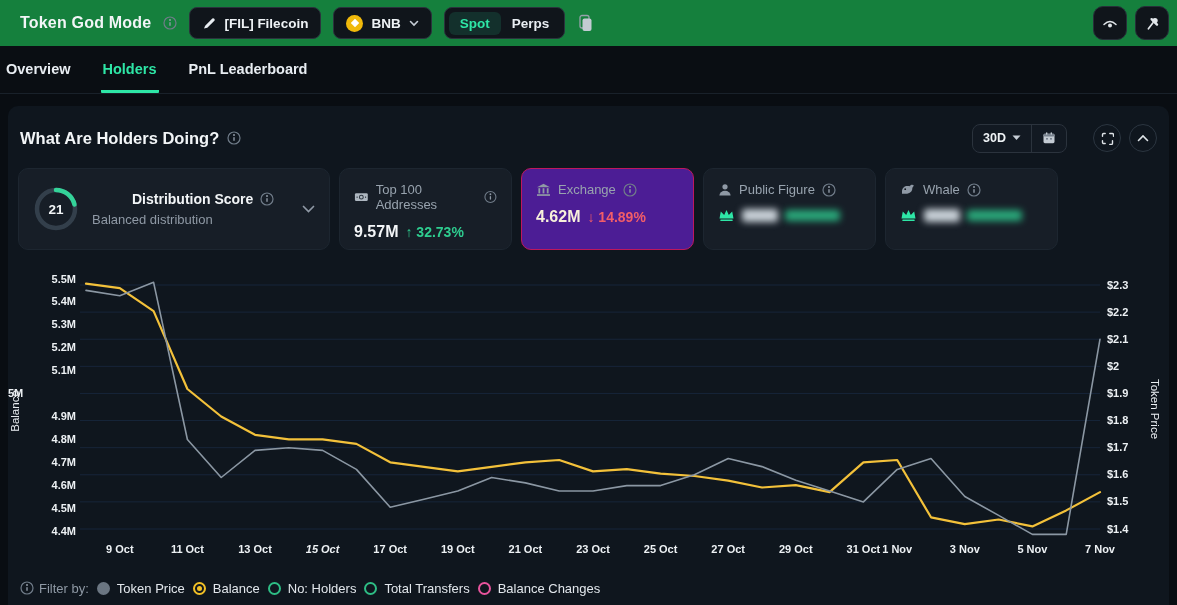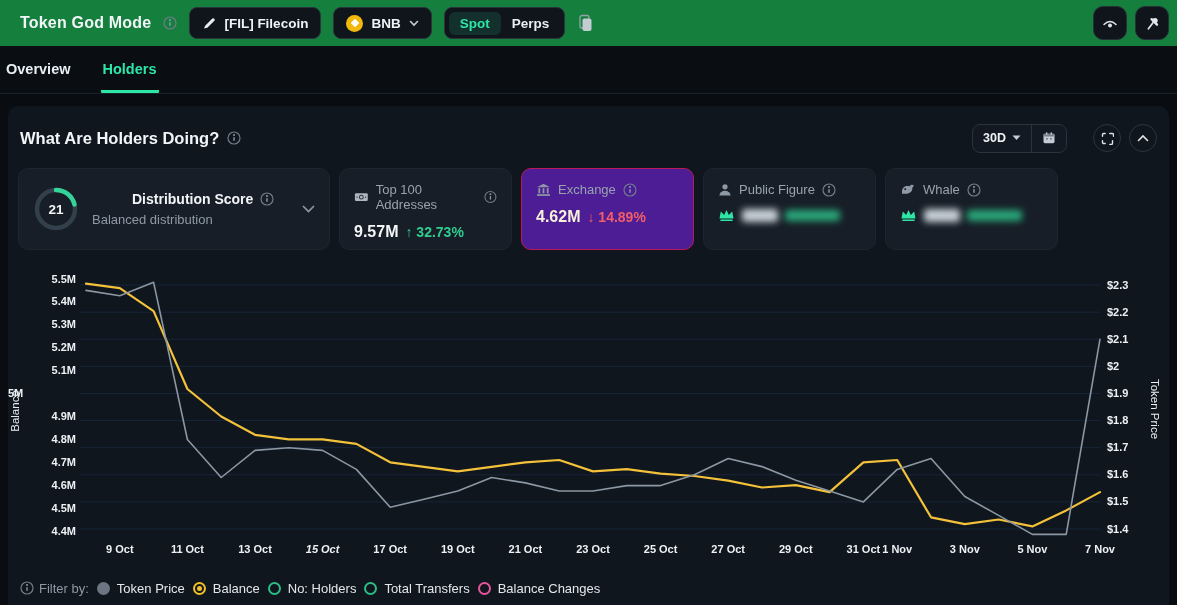--- a/index.html
+++ b/index.html
@@ -144,20 +144,21 @@
           <path d="M6.6 3.2 L12 8.6" stroke="#e2e7eb" stroke-width="2.4" stroke-linecap="round"></path>
           <path d="M7.8 7 L3.4 12.8" stroke="#e2e7eb" stroke-width="1.7" stroke-linecap="round"></path>
         </svg>
     </div>
   </div>
 </div>
 
 <div id="navtabs">
   <div class="tab">Overview</div>
   <div class="tab active">Holders</div>
+  <div class="tab">PnL Leaderboard</div>
 </div>
 
 <div id="panel">
 
   <div id="sec-head">
     <span class="title">What Are Holders Doing?</span>
     <svg class="ic info-ic" viewBox="0 0 14 14">
         <circle cx="7" cy="7" r="6" fill="none" stroke="#707c89" stroke-width="1.2"></circle>
         <rect x="6.3" y="6" width="1.4" height="4" rx=".7" fill="#8f99a5"></rect>
         <circle cx="7" cy="4" r="1" fill="#8f99a5"></circle>

